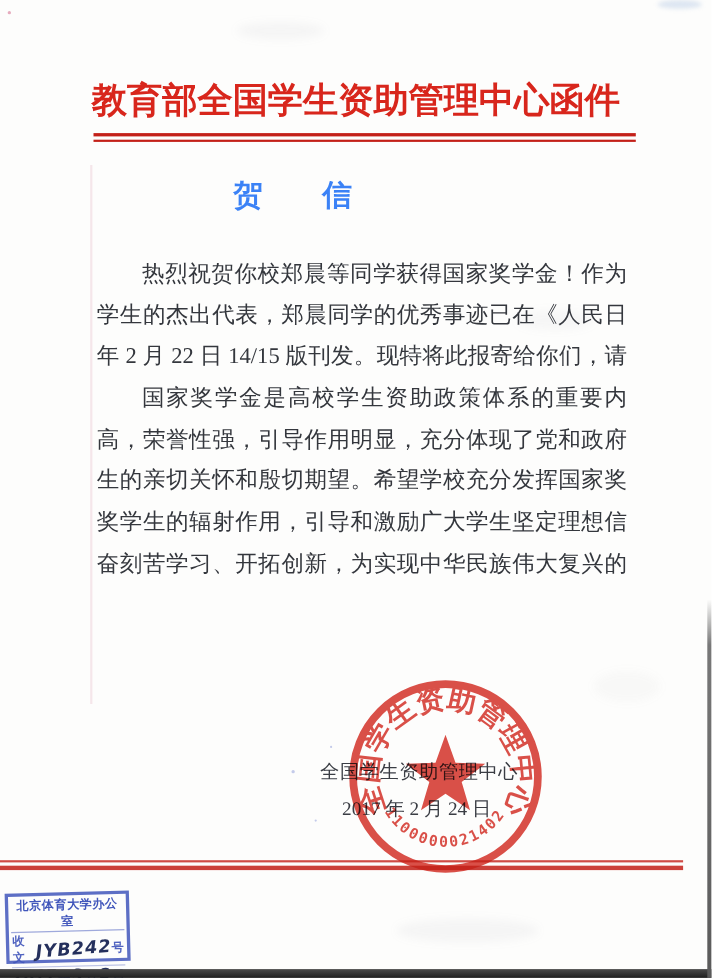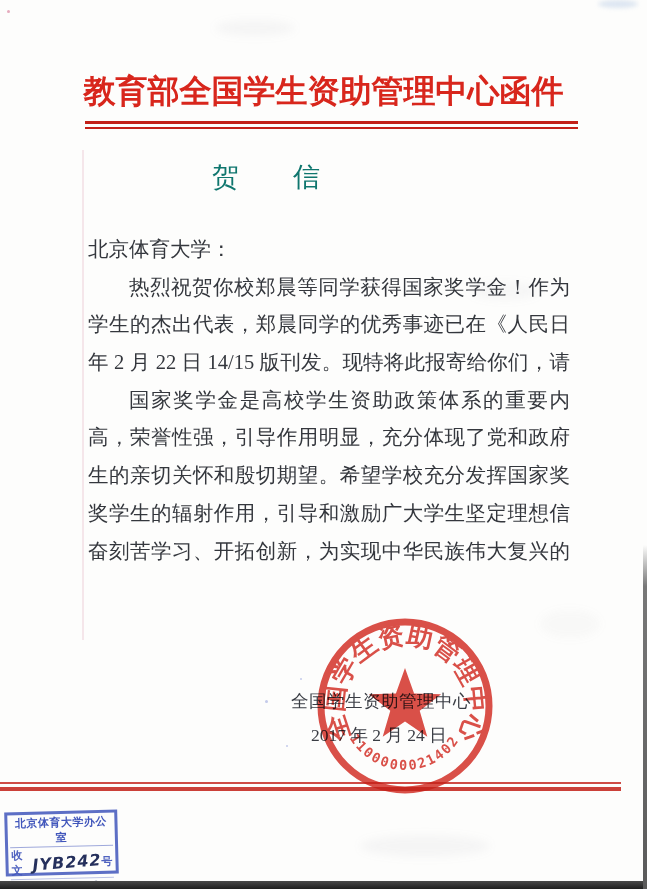--- a/index.html
+++ b/index.html
@@ -13,21 +13,21 @@
     font-size:32px;font-weight:bold;color:#d8261c;letter-spacing:0px;
     font-family:"Liberation Serif","DejaVu Serif",serif;
   }
   .header-rule{
     position:absolute;top:121px;left:85px;width:493px;height:3px;
     border-top:3px solid #c32018;border-bottom:2px solid #c32018;
   }
   
   .letter-title{
     position:absolute;top:159px;left:0;width:532px;text-align:center;
-    font-size:27px;color:#0f766e;font-weight:400;
+    font-size:27px;color:#3b82f6;font-weight:700;
   }
   
   .body-block{position:absolute;top:231px;left:88px;width:482px;}
   .ln{
     height:37.7px;line-height:37.7px;font-size:20.5px;white-space:nowrap;
     text-align:justify;color:#34373d;
   }
   .ln.fill{text-align:justify;text-align-last:justify;white-space:normal;height:37.7px;overflow:hidden;}
   .ln.indent{text-indent:41px;}
   
@@ -85,21 +85,20 @@
 <body>
 
 <div class="page">
 
   <div class="header-title">教育部全国学生资助管理中心函件</div>
   <div class="header-rule"></div>
 
   <div class="letter-title">贺　　信</div>
 
   <div class="body-block">
-    <div class="ln">北京体育大学：</div>
     <div class="ln fill indent">热烈祝贺你校郑晨等同学获得国家奖学金！作为当代大</div>
     <div class="ln fill">学生的杰出代表，郑晨同学的优秀事迹已在《人民日报》2017</div>
     <div class="ln fill">年 2 月 22 日 14/15 版刊发。现特将此报寄给你们，请转郑</div>
     <div class="ln fill indent">国家奖学金是高校学生资助政策体系的重要内容，级别</div>
     <div class="ln fill">高，荣誉性强，引导作用明显，充分体现了党和政府对大学</div>
     <div class="ln fill">生的亲切关怀和殷切期望。希望学校充分发挥国家奖学金获</div>
     <div class="ln fill">奖学生的辐射作用，引导和激励广大学生坚定理想信念、勤</div>
     <div class="ln fill">奋刻苦学习、开拓创新，为实现中华民族伟大复兴的中国梦</div>
   </div>
 

